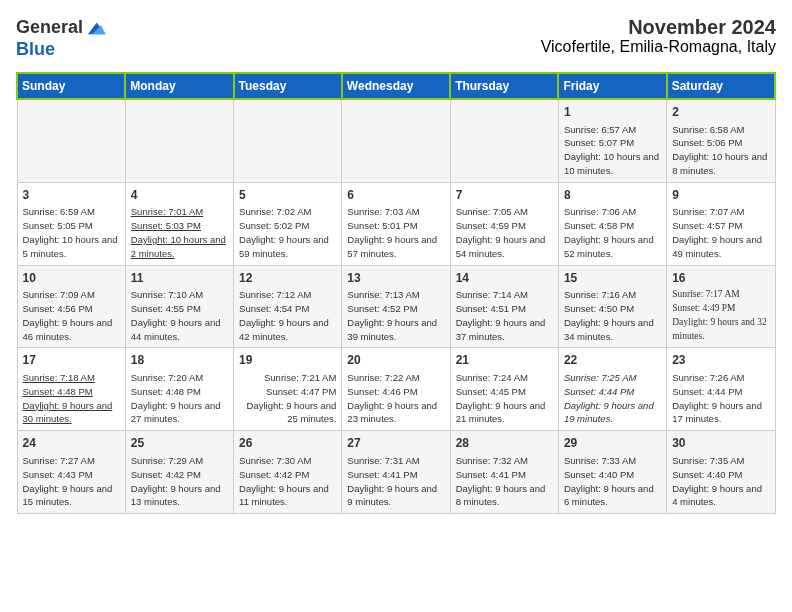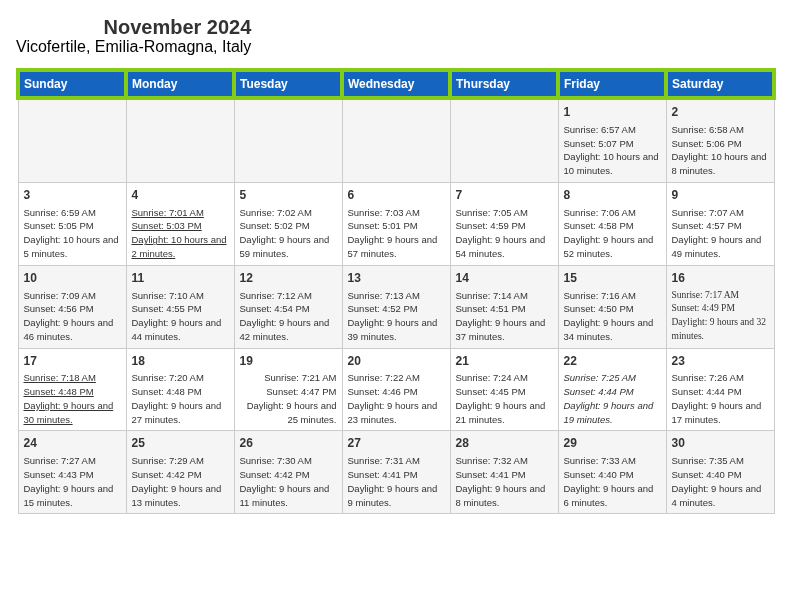--- a/index.html
+++ b/index.html
@@ -51,21 +51,21 @@
       border-collapse: collapse;
       table-layout: fixed;
     }
     thead th {
       background-color: #1565c0;
       color: white;
       font-size: 12px;
       font-weight: bold;
       padding: 5px 4px;
       text-align: left;
-      border: 4px solid #84cc16;
+      border: 2px solid #84cc16;
     }
     tbody td {
       border: 1px solid #ccc;
       vertical-align: top;
       padding: 4px 5px;
       min-height: 80px;
       font-size: 10px;
       color: #333;
       line-height: 1.4;
     }
@@ -87,20 +87,32 @@
       line-height: 1.45;
     }
     .empty-cell {
       background-color: #f5f5f5;
     }
   </style>
 </head>
 <body>
 
 <div class="header">
+  <div class="logo">
+    <div>
+      <div style="display:flex;align-items:center;">
+        <span class="logo-text">General</span>
+        <svg class="logo-icon" viewBox="0 0 30 30" xmlns="http://www.w3.org/2000/svg">
+          <polygon points="4,22 16,6 28,22" fill="#1565c0"></polygon>
+          <polygon points="10,22 22,10 28,22" fill="#42a5f5"></polygon>
+        </svg>
+      </div>
+      <div class="logo-text" style="color:#1565c0;">Blue</div>
+    </div>
+  </div>
   <div class="title-block">
     <div class="month-title">November 2024</div>
     <div class="subtitle">Vicofertile, Emilia-Romagna, Italy</div>
   </div>
 </div>
 
 <table>
   <thead>
     <tr>
     <th>Sunday</th>

